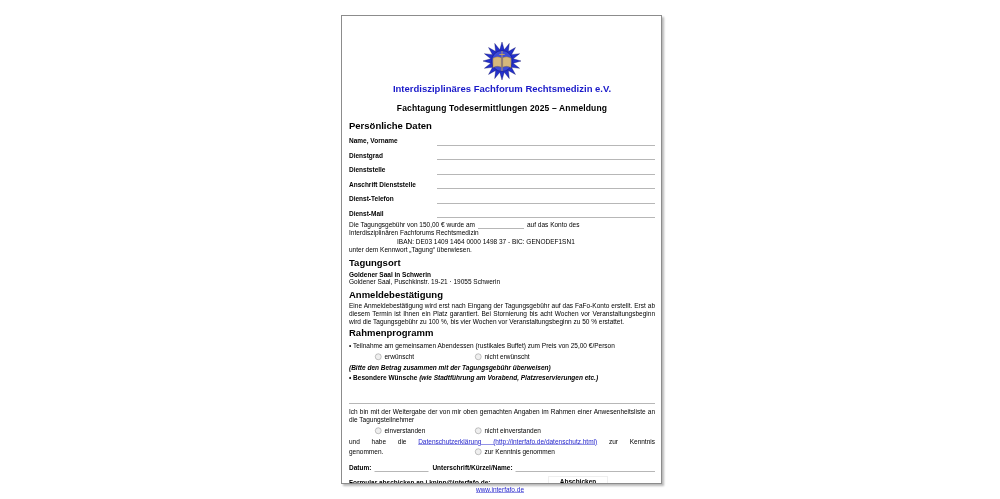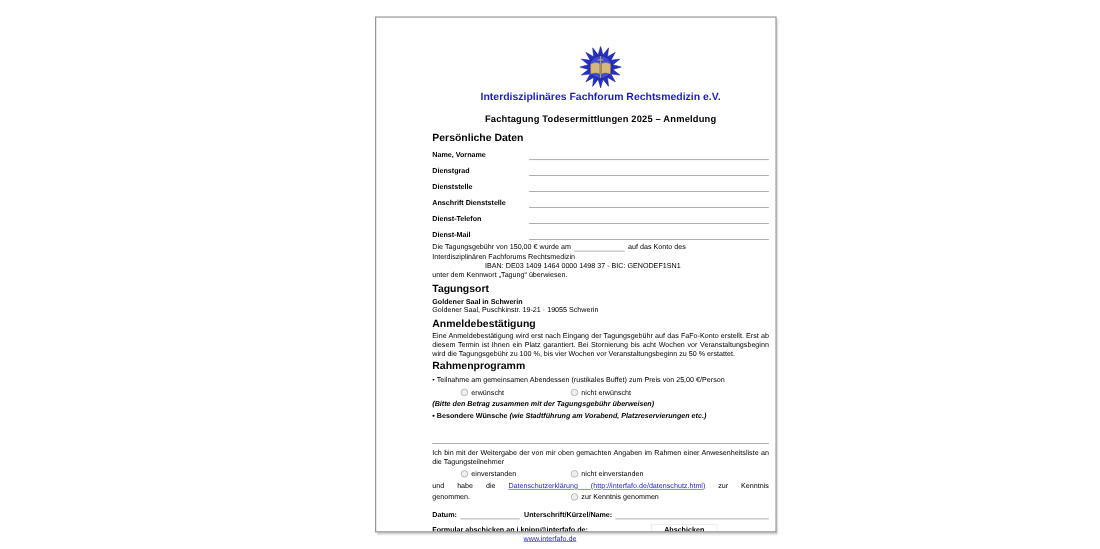--- a/index.html
+++ b/index.html
@@ -5,21 +5,20 @@
   html,body{margin:0;padding:0;}
   body{
     width:1000px;height:499px;background:#ffffff;position:relative;
     font-family:"Liberation Sans", sans-serif;color:#000;overflow:hidden;
   }
   .formbox{
     position:absolute;left:341px;top:15px;width:319px;height:467px;
     background:#fff;border:1px solid #8c8c8c;
     box-shadow:1.5px 2px 2px rgba(0,0,0,.28);
     overflow:hidden;
-    padding-left:44px;
   }
   .inner{
     width:634px;height:934px;
     transform:scale(.5);transform-origin:0 0;
     box-sizing:border-box;padding:0 8px 0 14px;
   }
   .logo-wrap{display:flex;justify-content:center;margin-top:26px;}
   .org-title{text-align:center;margin-top:6px;font-size:19px;font-weight:bold;color:#1a1ac9;}
   .form-title{text-align:center;margin-top:18px;font-size:17px;font-weight:bold;letter-spacing:.3px;}
   .h{font-size:19px;font-weight:bold;}

